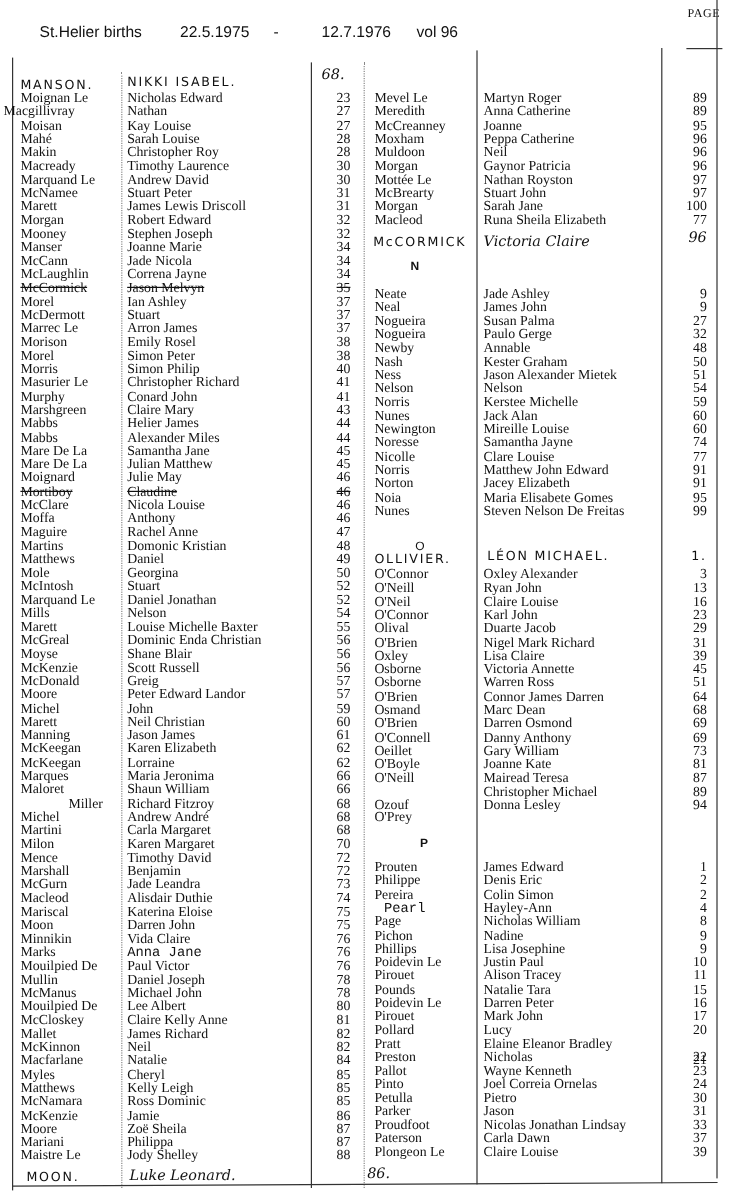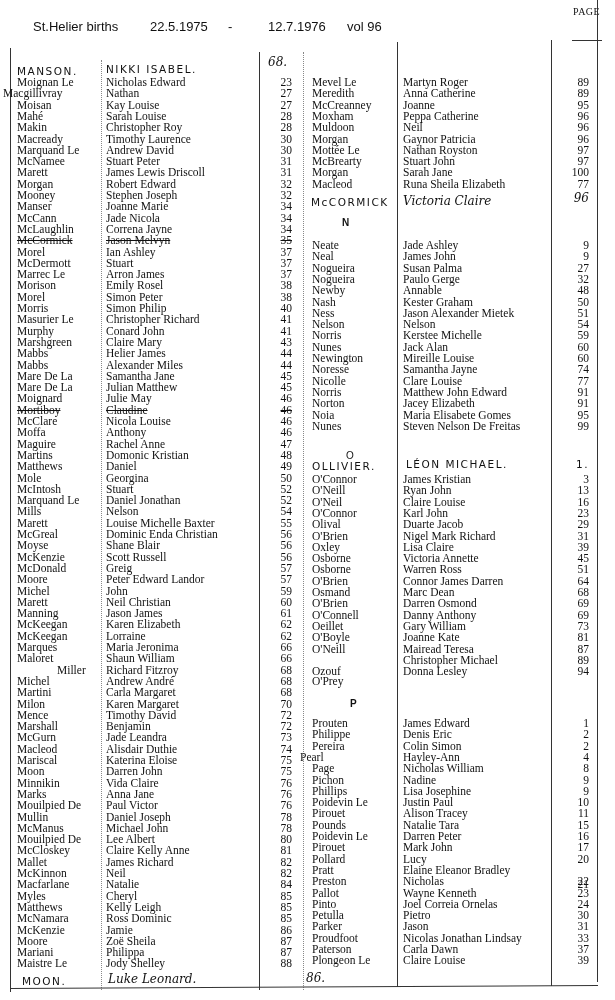--- a/index.html
+++ b/index.html
@@ -225,21 +225,21 @@
     <div class="row " style="left: 17px; top: 755px;">Mariscal</div>
     <div class="row " style="left: 106px; top: 755px;">Katerina Eloise</div>
     <div class="row num " style="left: 268px; top: 755px; width: 24px;">75</div>
     <div class="row " style="left: 17px; top: 766.3px;">Moon</div>
     <div class="row " style="left: 106px; top: 766.3px;">Darren John</div>
     <div class="row num " style="left: 268px; top: 766.3px; width: 24px;">75</div>
     <div class="row " style="left: 17px; top: 777.6px;">Minnikin</div>
     <div class="row " style="left: 106px; top: 777.6px;">Vida Claire</div>
     <div class="row num " style="left: 268px; top: 777.6px; width: 24px;">76</div>
     <div class="row " style="left: 17px; top: 788.9px;">Marks</div>
-    <div class="row " style="left: 106px; top: 788.9px;">Anna Jane</div>
+    <div class="row " style="left: 106px; top: 788.9px; font-family: Liberation Mono, monospace;">Anna Jane</div>
     <div class="row num " style="left: 268px; top: 788.9px; width: 24px;">76</div>
     <div class="row " style="left: 17px; top: 800.2px;">Mouilpied De</div>
     <div class="row " style="left: 106px; top: 800.2px;">Paul Victor</div>
     <div class="row num " style="left: 268px; top: 800.2px; width: 24px;">76</div>
     <div class="row " style="left: 17px; top: 811.5px;">Mullin</div>
     <div class="row " style="left: 106px; top: 811.5px;">Daniel Joseph</div>
     <div class="row num " style="left: 268px; top: 811.5px; width: 24px;">78</div>
     <div class="row " style="left: 17px; top: 822.8px;">McManus</div>
     <div class="row " style="left: 106px; top: 822.8px;">Michael John</div>
     <div class="row num " style="left: 268px; top: 822.8px; width: 24px;">78</div>
@@ -368,21 +368,21 @@
     <div class="row " style="left: 403px; top: 409.5px;">Maria Elisabete Gomes</div>
     <div class="row num " style="left: 565px; top: 409.5px; width: 24px;">95</div>
     <div class="row " style="left: 312px; top: 420.8px;">Nunes</div>
     <div class="row " style="left: 403px; top: 420.8px;">Steven Nelson De Freitas</div>
     <div class="row num " style="left: 565px; top: 420.8px; width: 24px;">99</div>
     <div class="section-letter" style="left: 346px; top: 450px; font-weight: normal;">O</div>
     <div class="row hand" style="left: 312px; top: 461px;">OLLIVIER.</div>
     <div class="row hand" style="left: 406px; top: 459px;">LÉON MICHAEL.</div>
     <div class="row hand num" style="left: 565px; top: 459px; width: 24px;">1.</div>
     <div class="row " style="left: 312px; top: 474px;">O'Connor</div>
-    <div class="row " style="left: 403px; top: 474px;">James Kristian</div>
+    <div class="row " style="left: 403px; top: 474px;">Oxley Alexander</div>
     <div class="row num " style="left: 565px; top: 474px; width: 24px;">3</div>
     <div class="row " style="left: 312px; top: 485.3px;">O'Neill</div>
     <div class="row " style="left: 403px; top: 485.3px;">Ryan John</div>
     <div class="row num " style="left: 565px; top: 485.3px; width: 24px;">13</div>
     <div class="row " style="left: 312px; top: 496.6px;">O'Neil</div>
     <div class="row " style="left: 403px; top: 496.6px;">Claire Louise</div>
     <div class="row num " style="left: 565px; top: 496.6px; width: 24px;">16</div>
     <div class="row " style="left: 312px; top: 507.9px;">O'Connor</div>
     <div class="row " style="left: 403px; top: 507.9px;">Karl John</div>
     <div class="row num " style="left: 565px; top: 507.9px; width: 24px;">23</div>
@@ -431,21 +431,21 @@
     <div class="section-letter" style="left: 350px; top: 698px;">P</div>
     <div class="row " style="left: 312px; top: 718px;">Prouten</div>
     <div class="row " style="left: 403px; top: 718px;">James Edward</div>
     <div class="row num " style="left: 565px; top: 718px; width: 24px;">1</div>
     <div class="row " style="left: 312px; top: 729.3px;">Philippe</div>
     <div class="row " style="left: 403px; top: 729.3px;">Denis Eric</div>
     <div class="row num " style="left: 565px; top: 729.3px; width: 24px;">2</div>
     <div class="row " style="left: 312px; top: 740.6px;">Pereira</div>
     <div class="row " style="left: 403px; top: 740.6px;">Colin Simon</div>
     <div class="row num " style="left: 565px; top: 740.6px; width: 24px;">2</div>
-    <div class="row " style="left: 300px; top: 751.9px;">Pearl</div>
+    <div class="row " style="left: 320px; top: 751.9px; font-family: Liberation Mono, monospace;">Pearl</div>
     <div class="row " style="left: 403px; top: 751.9px;">Hayley-Ann</div>
     <div class="row num " style="left: 565px; top: 751.9px; width: 24px;">4</div>
     <div class="row " style="left: 312px; top: 763.2px;">Page</div>
     <div class="row " style="left: 403px; top: 763.2px;">Nicholas William</div>
     <div class="row num " style="left: 565px; top: 763.2px; width: 24px;">8</div>
     <div class="row " style="left: 312px; top: 774.5px;">Pichon</div>
     <div class="row " style="left: 403px; top: 774.5px;">Nadine</div>
     <div class="row num " style="left: 565px; top: 774.5px; width: 24px;">9</div>
     <div class="row " style="left: 312px; top: 785.8px;">Phillips</div>
     <div class="row " style="left: 403px; top: 785.8px;">Lisa Josephine</div>

